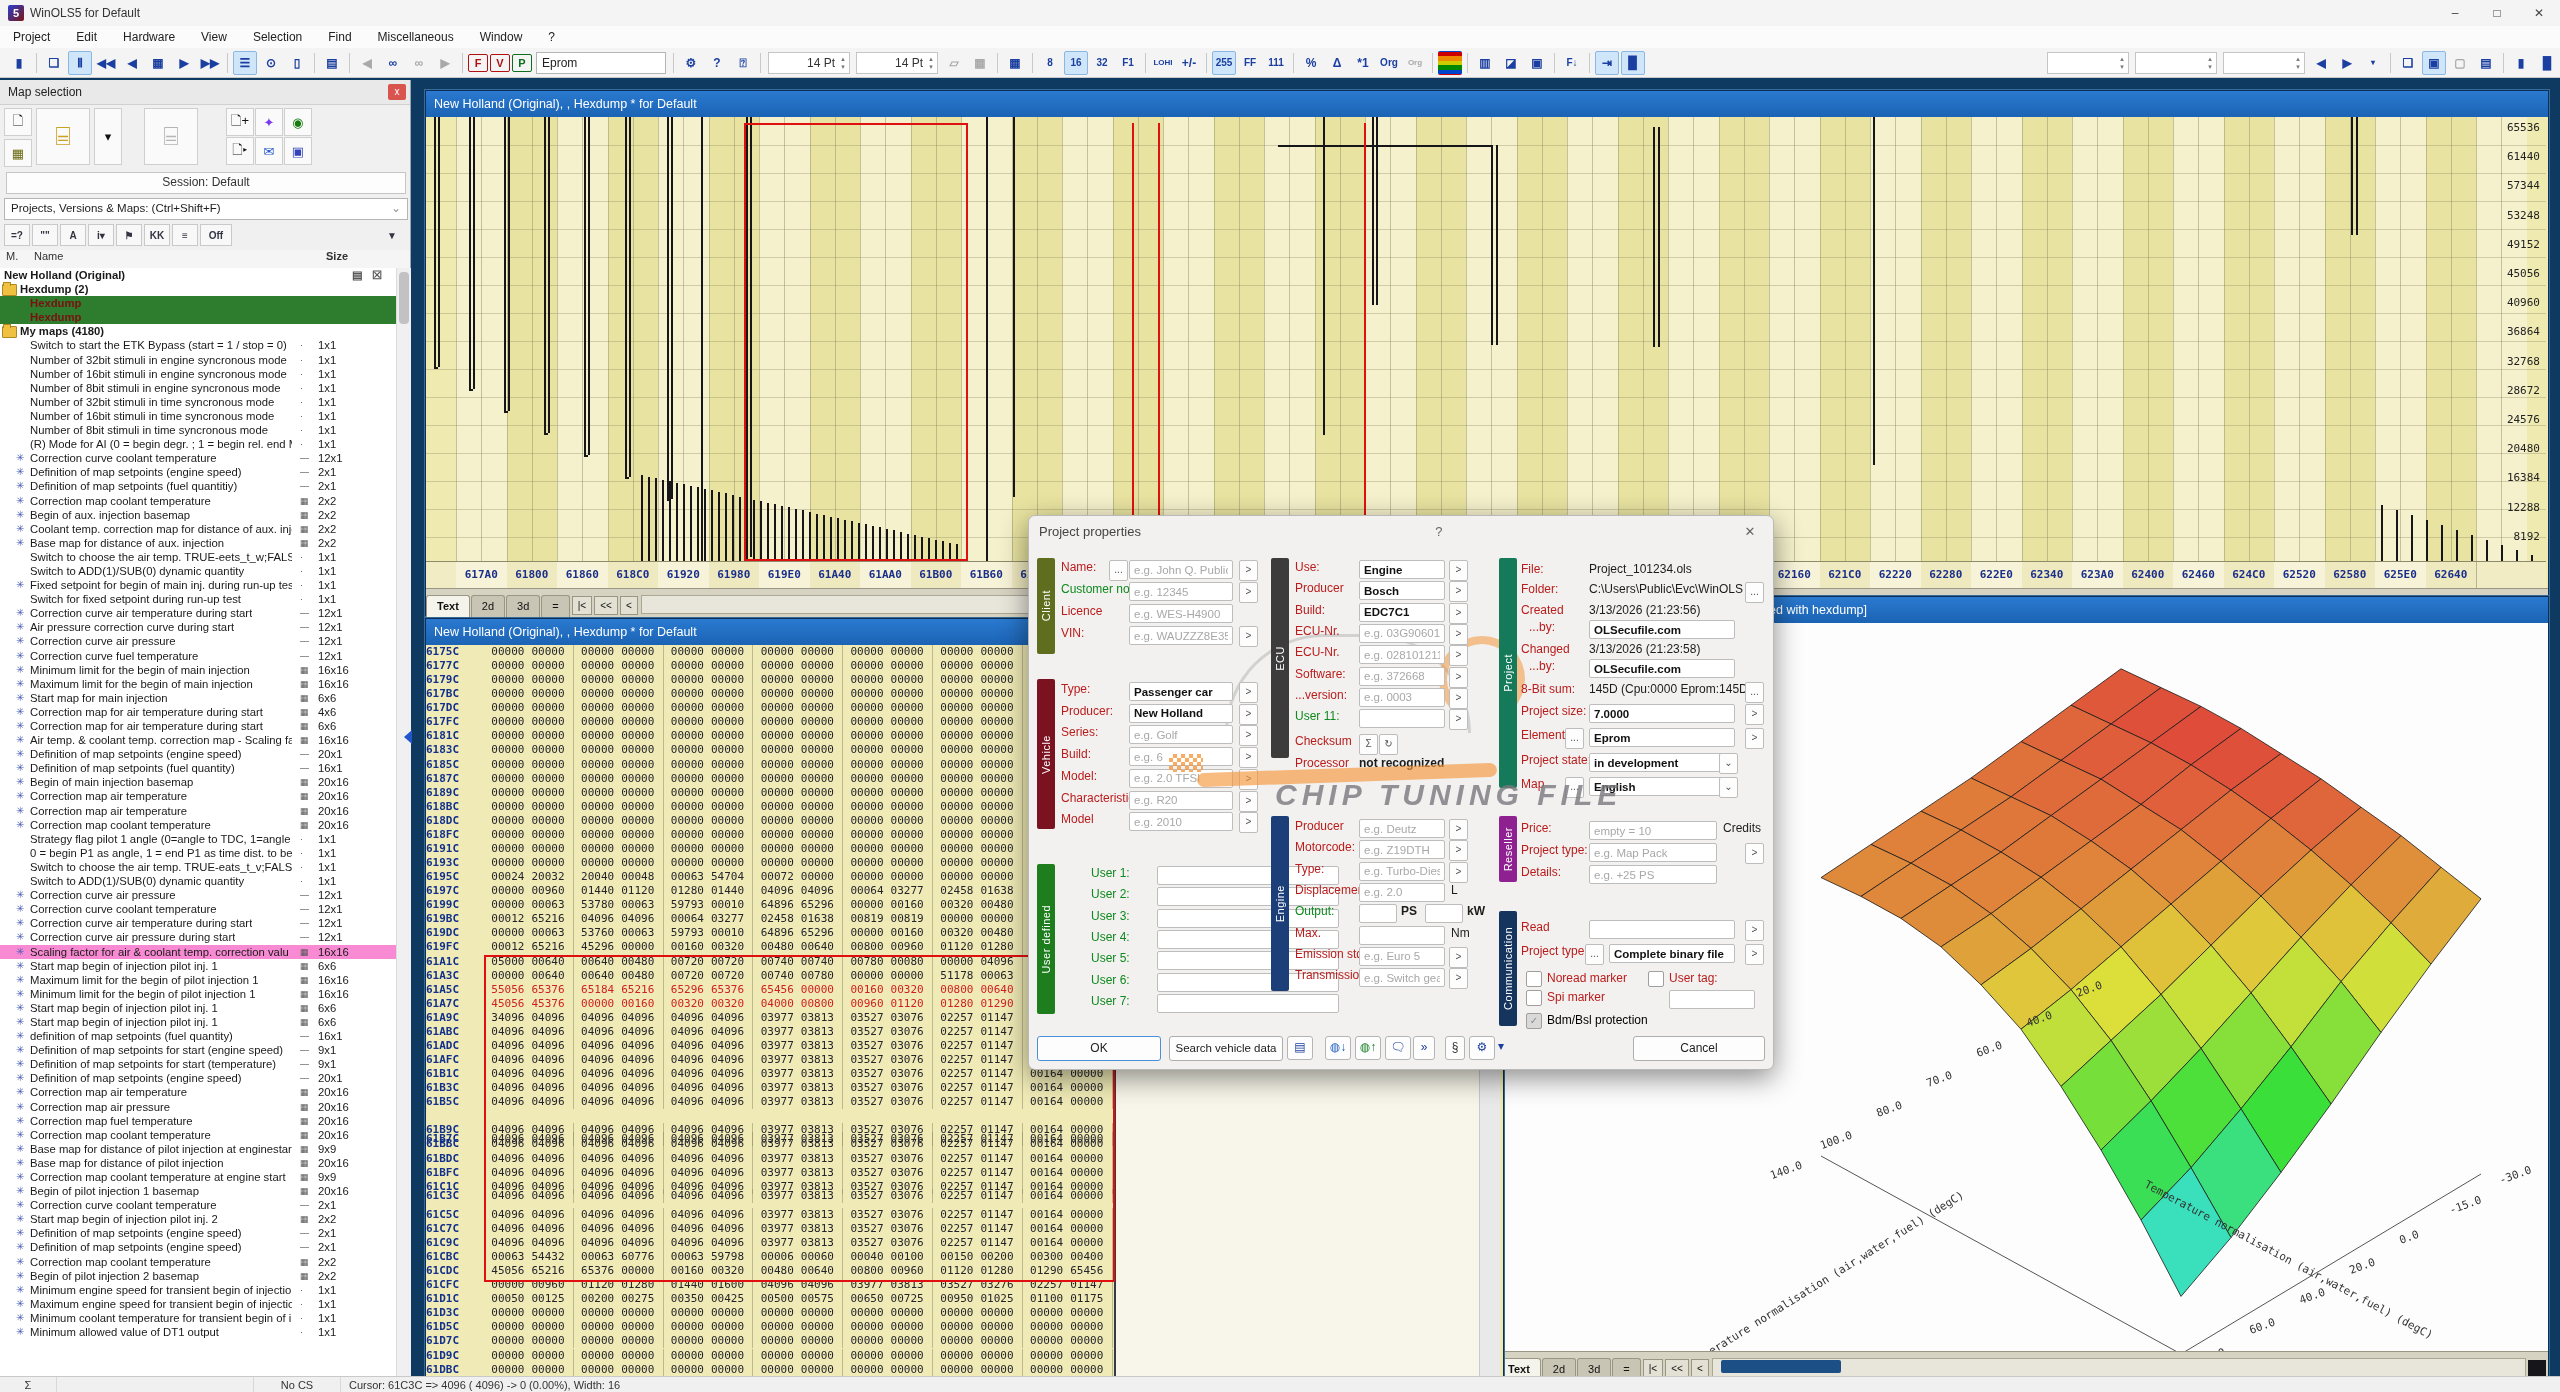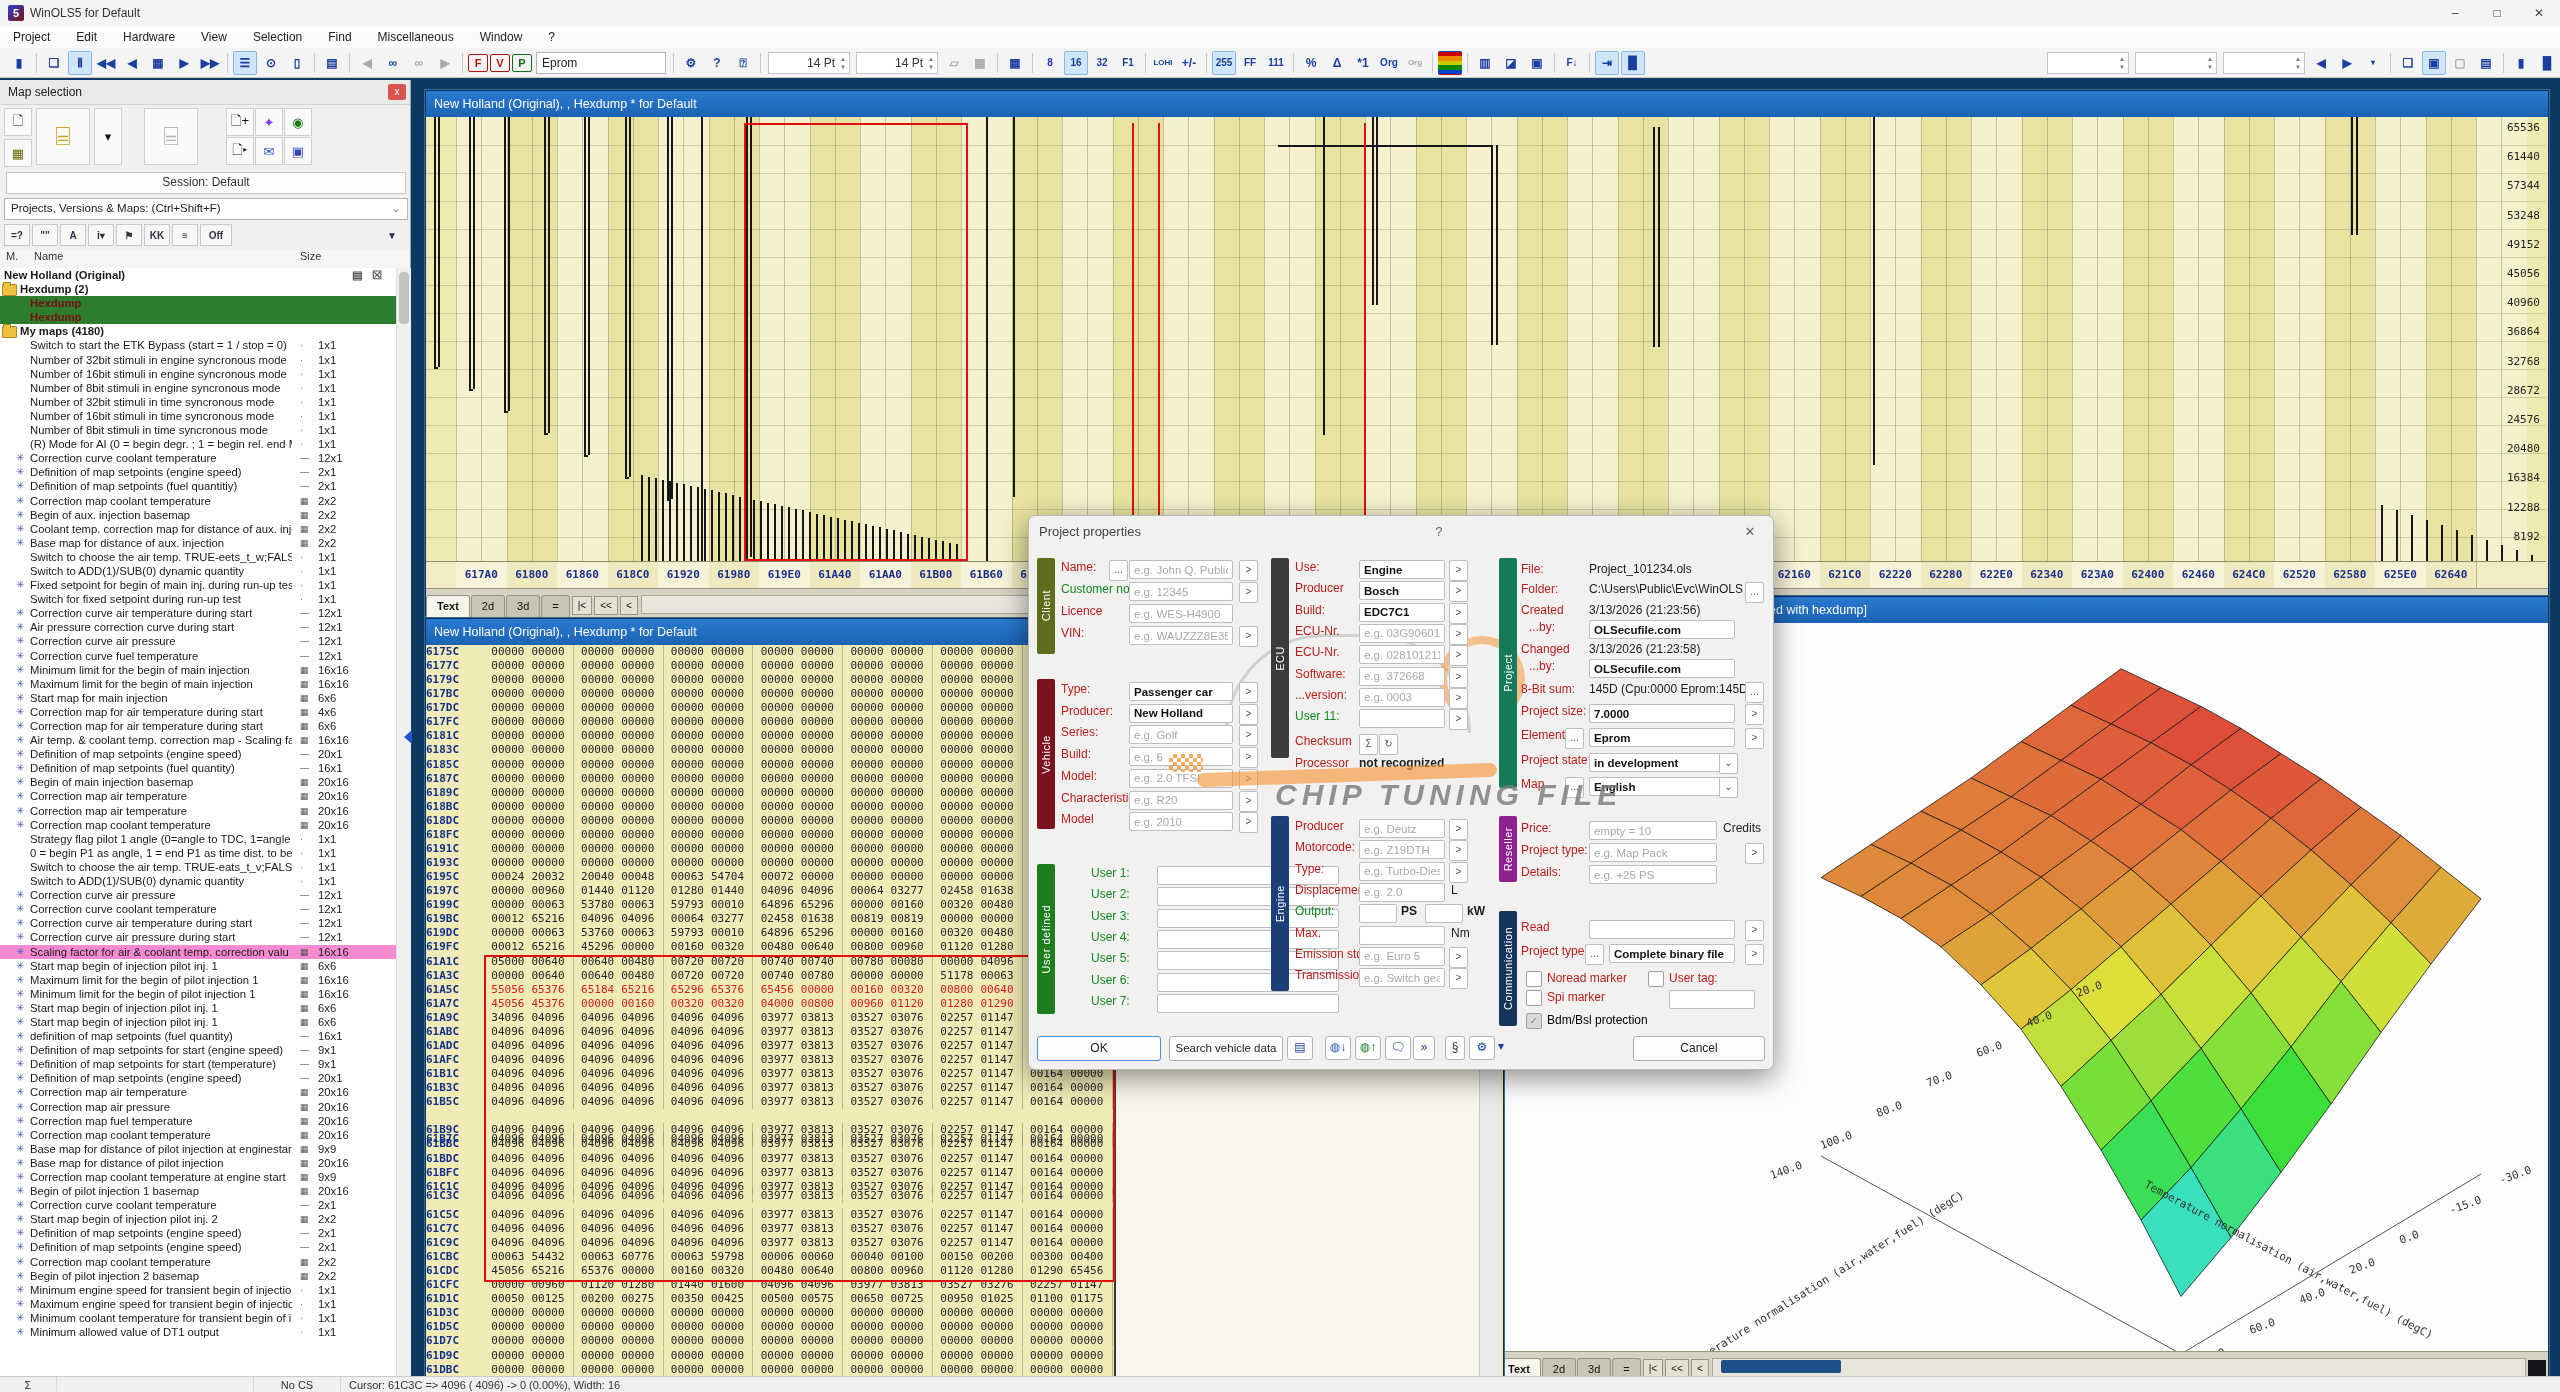--- a/index.html
+++ b/index.html
@@ -2295,21 +2295,21 @@
         <div class="flt-btn">i▾</div>
         <div class="flt-btn">⚑</div>
         <div class="flt-btn">KK</div>
         <div class="flt-btn">≡</div>
         <div class="flt-btn" style="min-width: 30px;">Off</div>
         <div class="flt-btn" style="margin-left: auto; border: none; background: none;">▼</div>
       </div>
     <div id="col-hdr" class="abs">
       <span style="position:absolute;left:6px;">M.</span>
       <span style="position:absolute;left:34px;">Name</span>
-      <span style="position:absolute;left:300px;">Size</span>
+      <span style="position:absolute;left:326px;font-weight:bold;">Size</span>
     </div>
     <div id="tree" class="abs">
         <div class="trow bold">
           <span class="nm" style="left: 4px;">New Holland (Original)</span>
           <span style="position: absolute; left: 352px; color: rgb(85, 85, 85);">▤</span>
           <span style="position: absolute; left: 372px; color: rgb(85, 85, 85);">☒</span>
         </div>
         <div class="trow bold">
           <span class="folder-ico"></span>
           <span class="nm" style="left: 20px;">Hexdump (2)</span>

